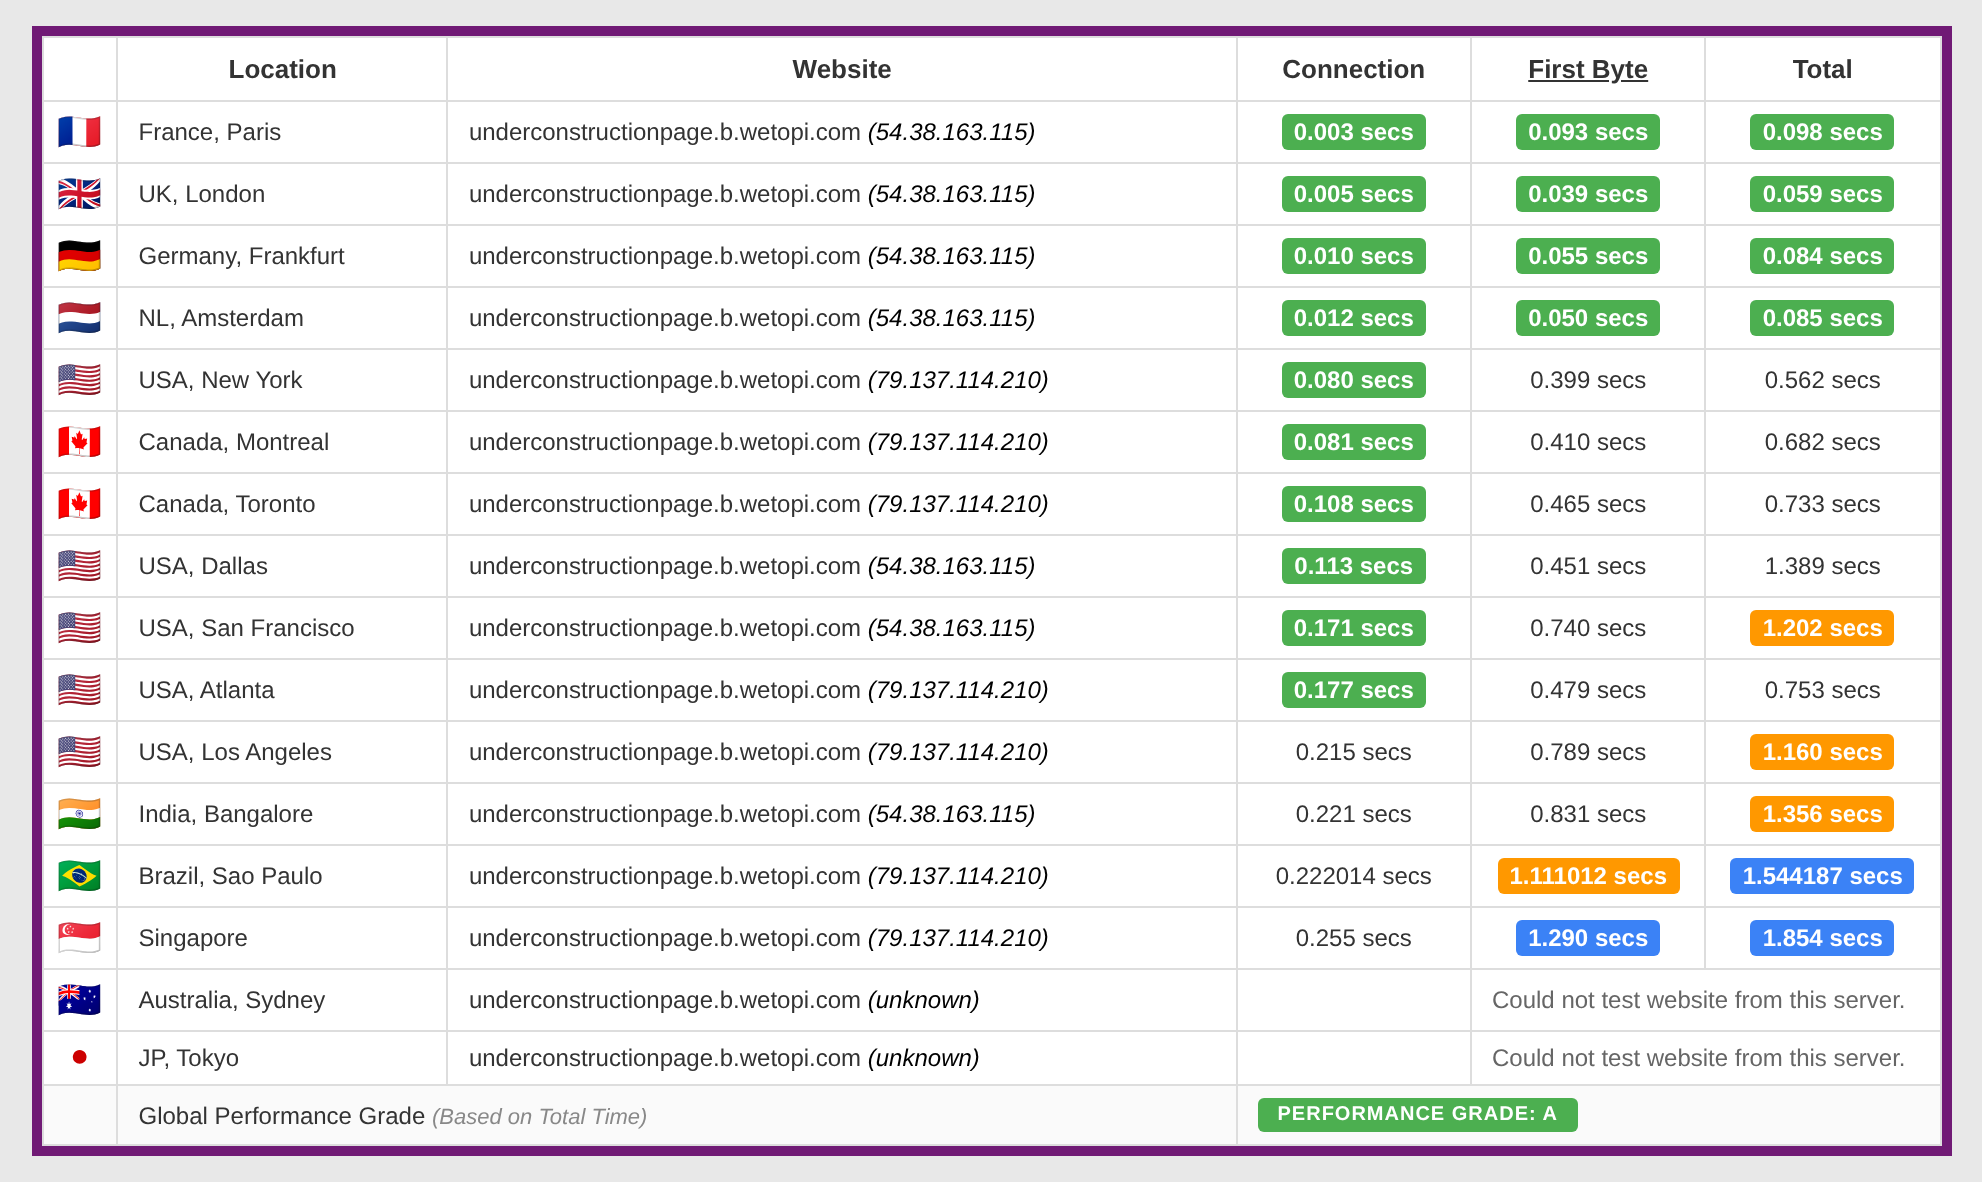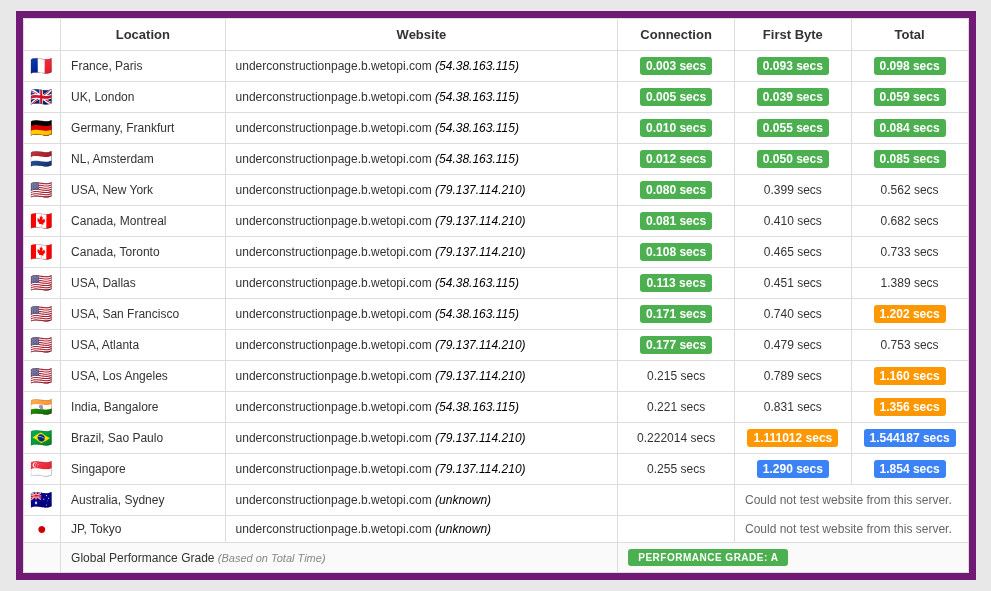--- a/index.html
+++ b/index.html
@@ -8,21 +8,21 @@
       font-family: Arial, sans-serif;
       font-size: 13px;
       display: flex;
       justify-content: center;
       align-items: center;
       min-height: 591px;
       width: 991px;
     }
     .table-container {
       background: #fff;
-      border: 7px solid #701a75;
+      border: 5px solid #701a75;
       width: 960px;
     }
     table {
       width: 100%;
       border-collapse: collapse;
     }
     th {
       background: #fff;
       border: 1px solid #ddd;
       padding: 8px 10px;
@@ -33,21 +33,21 @@
     }
     td {
       border: 1px solid #ddd;
       padding: 6px 10px;
       font-size: 12px;
       color: #333;
     }
     .col-location { width: 155px; }
     .col-website { width: 370px; }
     .col-connection { width: 110px; text-align: center; margin-left: 41px; }
-    .col-firstbyte { width: 110px; text-align: center; }
+    .col-firstbyte { width: 110px; text-align: center; text-decoration: underline; }
     .col-total { width: 110px; text-align: center; }
 
     .flag-cell {
       width: 32px;
       text-align: center;
       padding: 4px 6px;
     }
     .website-ip {
       color: #000000;
       font-style: italic;

